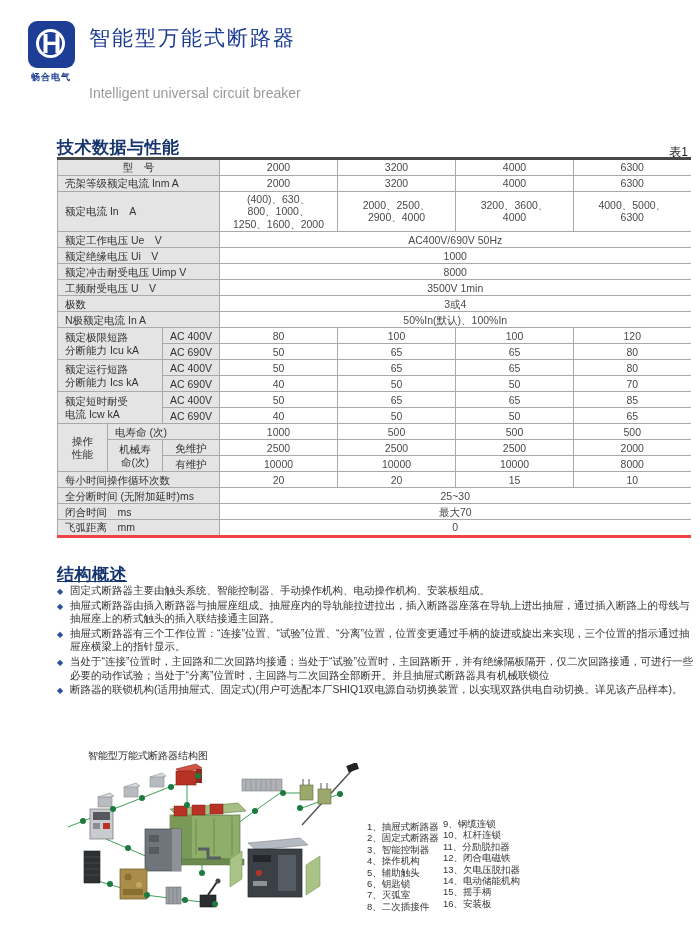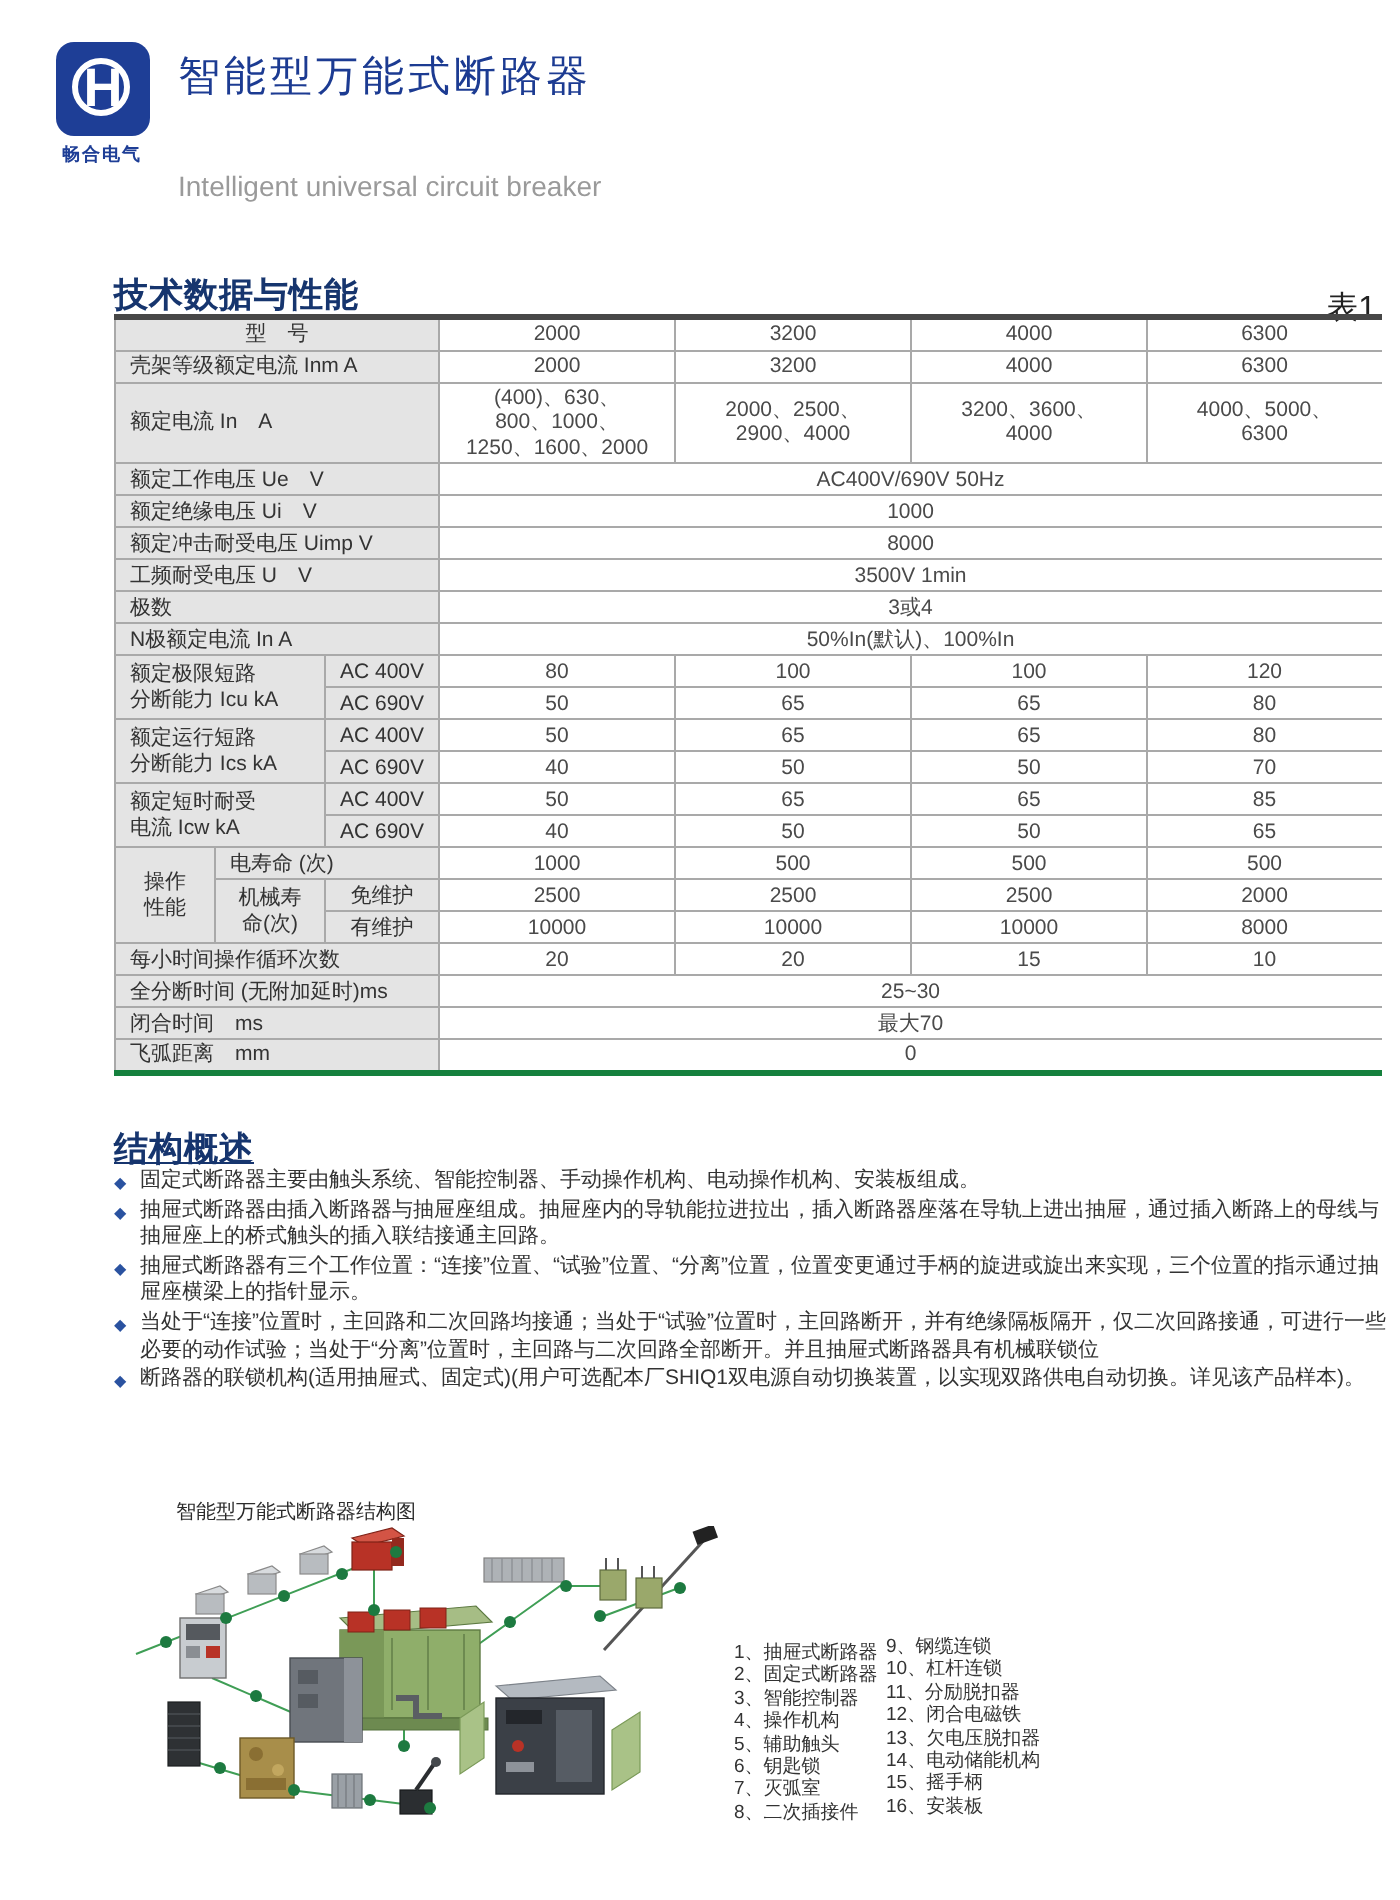--- a/index.html
+++ b/index.html
@@ -16,26 +16,26 @@
           font-size:27px; font-weight:bold; color:#fff; }
   .company { position:absolute; left:18px; top:71px; width:66px; text-align:center;
           font-size:9px; font-weight:bold; color:#1e3e96; letter-spacing:1px; }
   .title { position:absolute; left:89px; top:24px; font-size:21px; font-weight:normal;
           color:#1c3b92; letter-spacing:2px; }
   .subtitle { position:absolute; left:89px; top:53px; font-size:14px; color:#9a9a9a;margin-top:32px; }
 
   
   .sec-title { position:absolute; font-size:17px; font-weight:bold; color:#16356e;
           letter-spacing:0.5px;text-align:center; }
-  .tbl-tag { position:absolute; right:12px; top:144px; font-size:16px; color:#222; }
+  .tbl-tag { position:absolute; right:12px; top:144px; font-size:12px; color:#222; }
 
   
   .spec-wrap { position:absolute; left:57px; top:157px; }
   table { border-collapse:collapse; table-layout:fixed; width:633px;
-          font-size:10.5px; border-top:3px solid #474747; border-bottom:3px solid #15803d; }
+          font-size:10.5px; border-top:3px solid #474747; border-bottom:3px solid #ef4444; }
   td { border:1px solid #a9a9a9; padding:1px 3px; text-align:center; color:#4a4a4a;
        height:16px; line-height:1.2; overflow:hidden; }
   td:last-child { border-right:none; }
   td.lbl { background:#e4e4e4; text-align:left; padding-left:7px; color:#333; }
   td.ctr { text-align:center; padding-left:3px; }
   td.ml { white-space:pre-line; }
 
   
   .bullets { position:absolute; left:57px; top:584px; width:638px; list-style:none; }
   .bullets li { position:relative; padding-left:13px; font-size:10.5px; color:#333;

